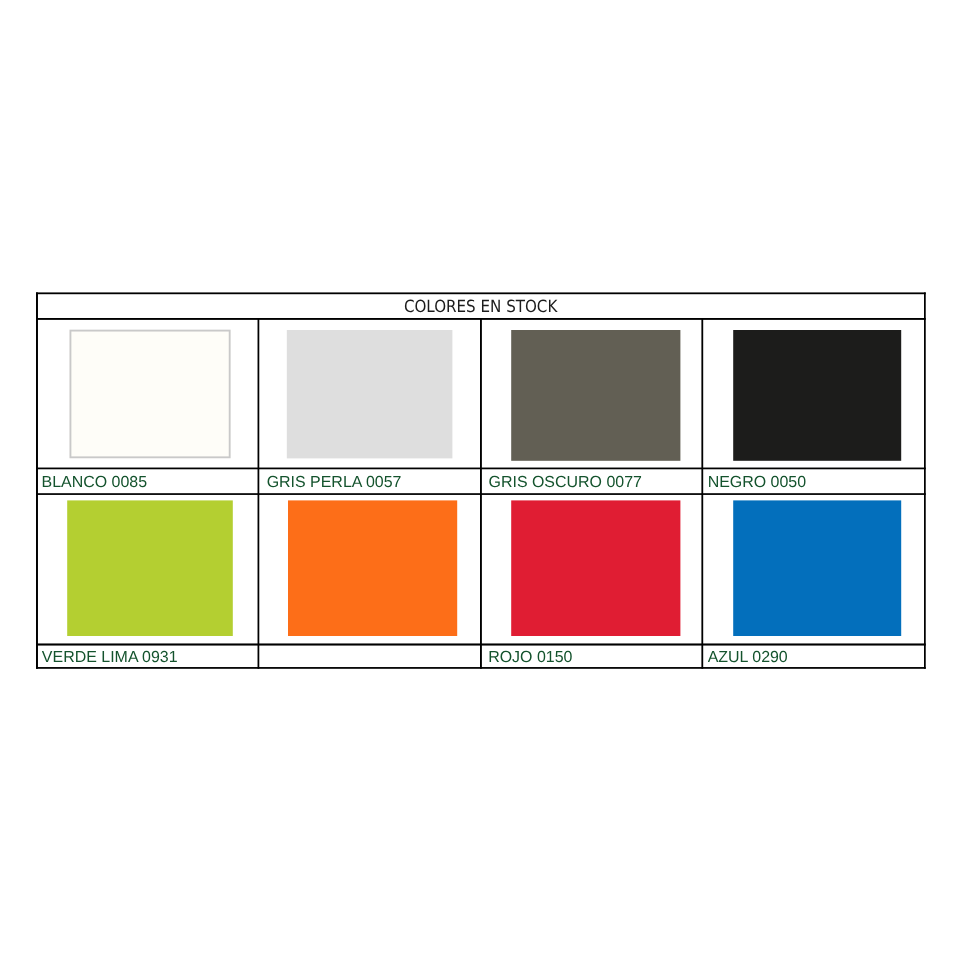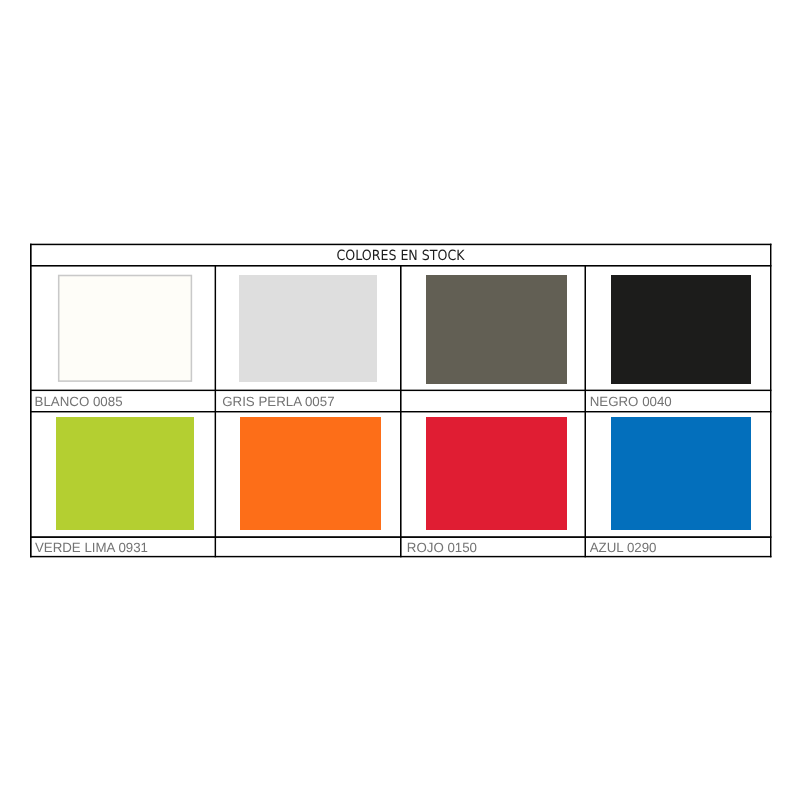--- a/index.html
+++ b/index.html
@@ -66,21 +66,21 @@
 
   
   .color-label {
     position: absolute;
     height: 20.8px;
     line-height: 20.8px;
     padding-top: 1.9px;
     box-sizing: border-box;
     font-family: "Liberation Sans", sans-serif;
     font-size: 13.3px;
-    color: #737373;
+    color: #14532d;
     white-space: nowrap;
     overflow: hidden;
     
     transform: translateZ(0);
   }
 </style>
 </head>
 <body style="background: rgb(255, 255, 255);">
 
 <div id="color-chart">
@@ -104,21 +104,22 @@
   <div class="swatch" style="left: 57.9px; top: 274.7px; width: 134.3px; height: 107.2px; background: rgb(254, 253, 248);"></div>
   <svg id="blanco-outline" viewBox="0 0 800 800" width="800" height="800">
     <rect x="58.7" y="275.5" width="132.7" height="105.6" fill="none" stroke-width="1.55" stroke="#c9c9c9"></rect>
   </svg>
   <div class="swatch" style="left: 238.9px; top: 274.8px; width: 138.1px; height: 107.2px; background: rgb(222, 222, 222);"></div>
   <div class="swatch" style="left: 425.7px; top: 274.8px; width: 141px; height: 109.2px; background: rgb(98, 95, 84);"></div>
   <div class="swatch" style="left: 610.7px; top: 275px; width: 139.9px; height: 109px; background: rgb(28, 28, 27);"></div>
 
   <div class="color-label" style="left:34.6px;top:390.1px;width:176px">BLANCO 0085</div>
   <div class="color-label" style="left:222.2px;top:390.1px;width:176px">GRIS PERLA 0057</div>
-  <div class="color-label" style="left:589.7px;top:390.1px;width:176px">NEGRO 0040</div>
+  <div class="color-label" style="left:407.1px;top:390.1px;width:176px">GRIS OSCURO 0077</div>
+  <div class="color-label" style="left:589.7px;top:390.1px;width:176px">NEGRO 0050</div>
 
   <div class="swatch" style="left: 55.6px; top: 417.4px; width: 138px; height: 112.6px; background: rgb(180, 207, 49);"></div>
   <div class="swatch" style="left: 239.7px; top: 417.3px; width: 141px; height: 112.6px; background: rgb(253, 110, 24);"></div>
   <div class="swatch" style="left: 425.9px; top: 417.3px; width: 140.8px; height: 112.7px; background: rgb(224, 29, 51);"></div>
   <div class="swatch" style="left: 610.7px; top: 417.3px; width: 140.3px; height: 112.7px; background: rgb(3, 111, 188);"></div>
 
   <div class="color-label" style="left:34.9px;top:536px;width:176px">VERDE LIMA 0931</div>
   <div class="color-label" style="left:406.8px;top:536px;width:176px">ROJO 0150</div>
   <div class="color-label" style="left:589.7px;top:536px;width:176px">AZUL 0290</div>
 

